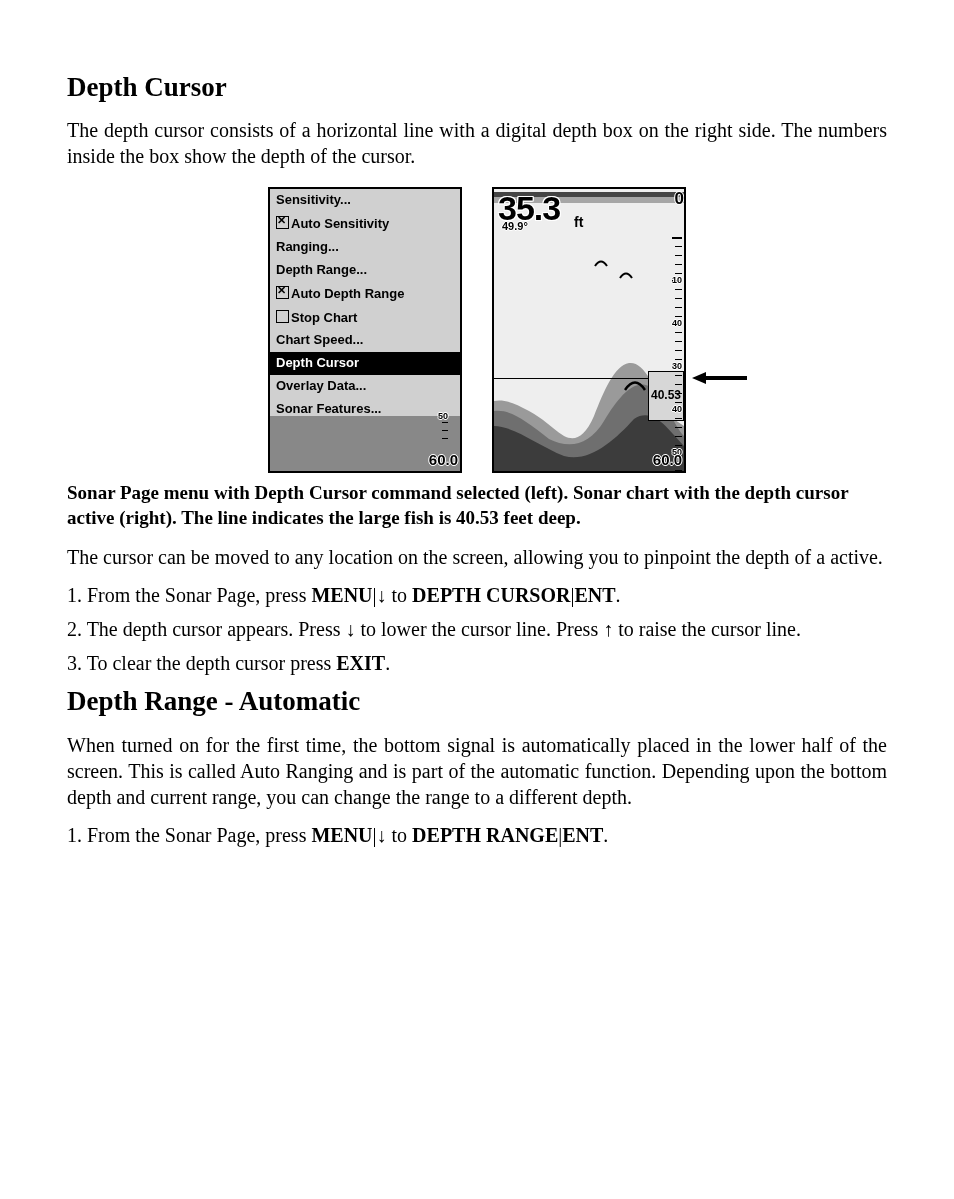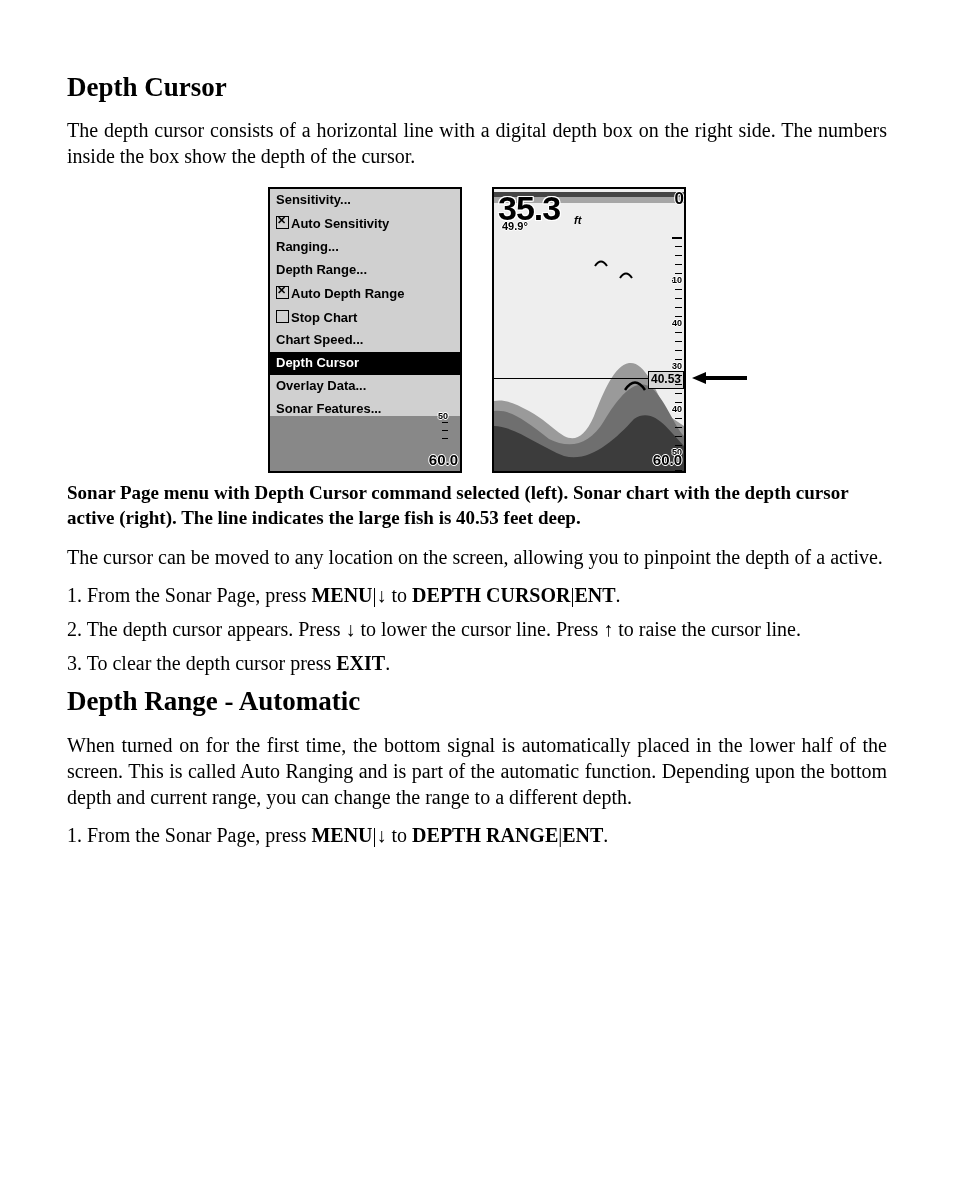--- a/index.html
+++ b/index.html
@@ -85,42 +85,42 @@
     color:#000; text-shadow:-1px 0 #fff,1px 0 #fff,0 -1px #fff,0 1px #fff,-1px -1px #fff,1px 1px #fff,-1px 1px #fff,1px -1px #fff;
     letter-spacing:-1px;
   }
   .depth-temp {
     position:absolute; top:30px; left:8px;
     font-family: Arial, sans-serif; font-weight:bold; font-size:11px;
     color:#000; text-shadow:-1px 0 #fff,1px 0 #fff,0 -1px #fff,0 1px #fff;
   }
   .ft-unit {
     position:absolute; top:24px; left:80px;
-    font-family: Arial, sans-serif; font-weight:bold; font-size:11px; color:#000;font-style:italic;
+    font-family: Arial, sans-serif; font-weight:bold; font-size:14px; color:#000;
   }
   .bottom-depth {
     position:absolute; right:2px; bottom:2px;
     font-family: Arial, sans-serif; font-weight:bold; font-size:15px;
     color:#000; text-shadow: -1px 0 #fff, 1px 0 #fff, 0 -1px #fff, 0 1px #fff;
   }
   .ruler-right { position:absolute; right:2px; top:4px; bottom:20px; width:10px;margin-top:44px; }
   .tick { position:absolute; right:0; width:7px; height:1px; background:#000; }
   .tick.major { width:10px; height:2px; }
   .tick-label { position:absolute; right:0; font-family:Arial,sans-serif; font-size:9px; font-weight:bold; color:#000;
     text-shadow:-1px 0 #fff,1px 0 #fff,0 1px #fff,0 -1px #fff; }
 
   .sonar-bottom {
     position:absolute; left:0; right:0; bottom:0; height:180px; 
   }
   .cursor-line {
     position:absolute; left:0; right:0; height:1px; background:#000; top:189px;
   }
   .cursor-box {
     position:absolute; right:0; top:182px; background:#d7d7d7; border:1px solid #000;
-    font-family:Arial,sans-serif; font-weight:bold; font-size:12px; padding:0 2px;
+    font-family:Arial,sans-serif; font-weight:bold; font-size:12px; padding:16px 2px;
   }
   .fisharc { position:absolute; width:22px; height:12px; }
   .fisharc svg { width:100%; height:100%; }
 
   .arrow-annot {
     position:absolute; left:200px; top:184px; width:55px; height:14px;
   }
 
   .zero-label {
     position:absolute; right:0; top:-1px; font-family:Arial,sans-serif; font-weight:900; font-size:17px; color:#000;

